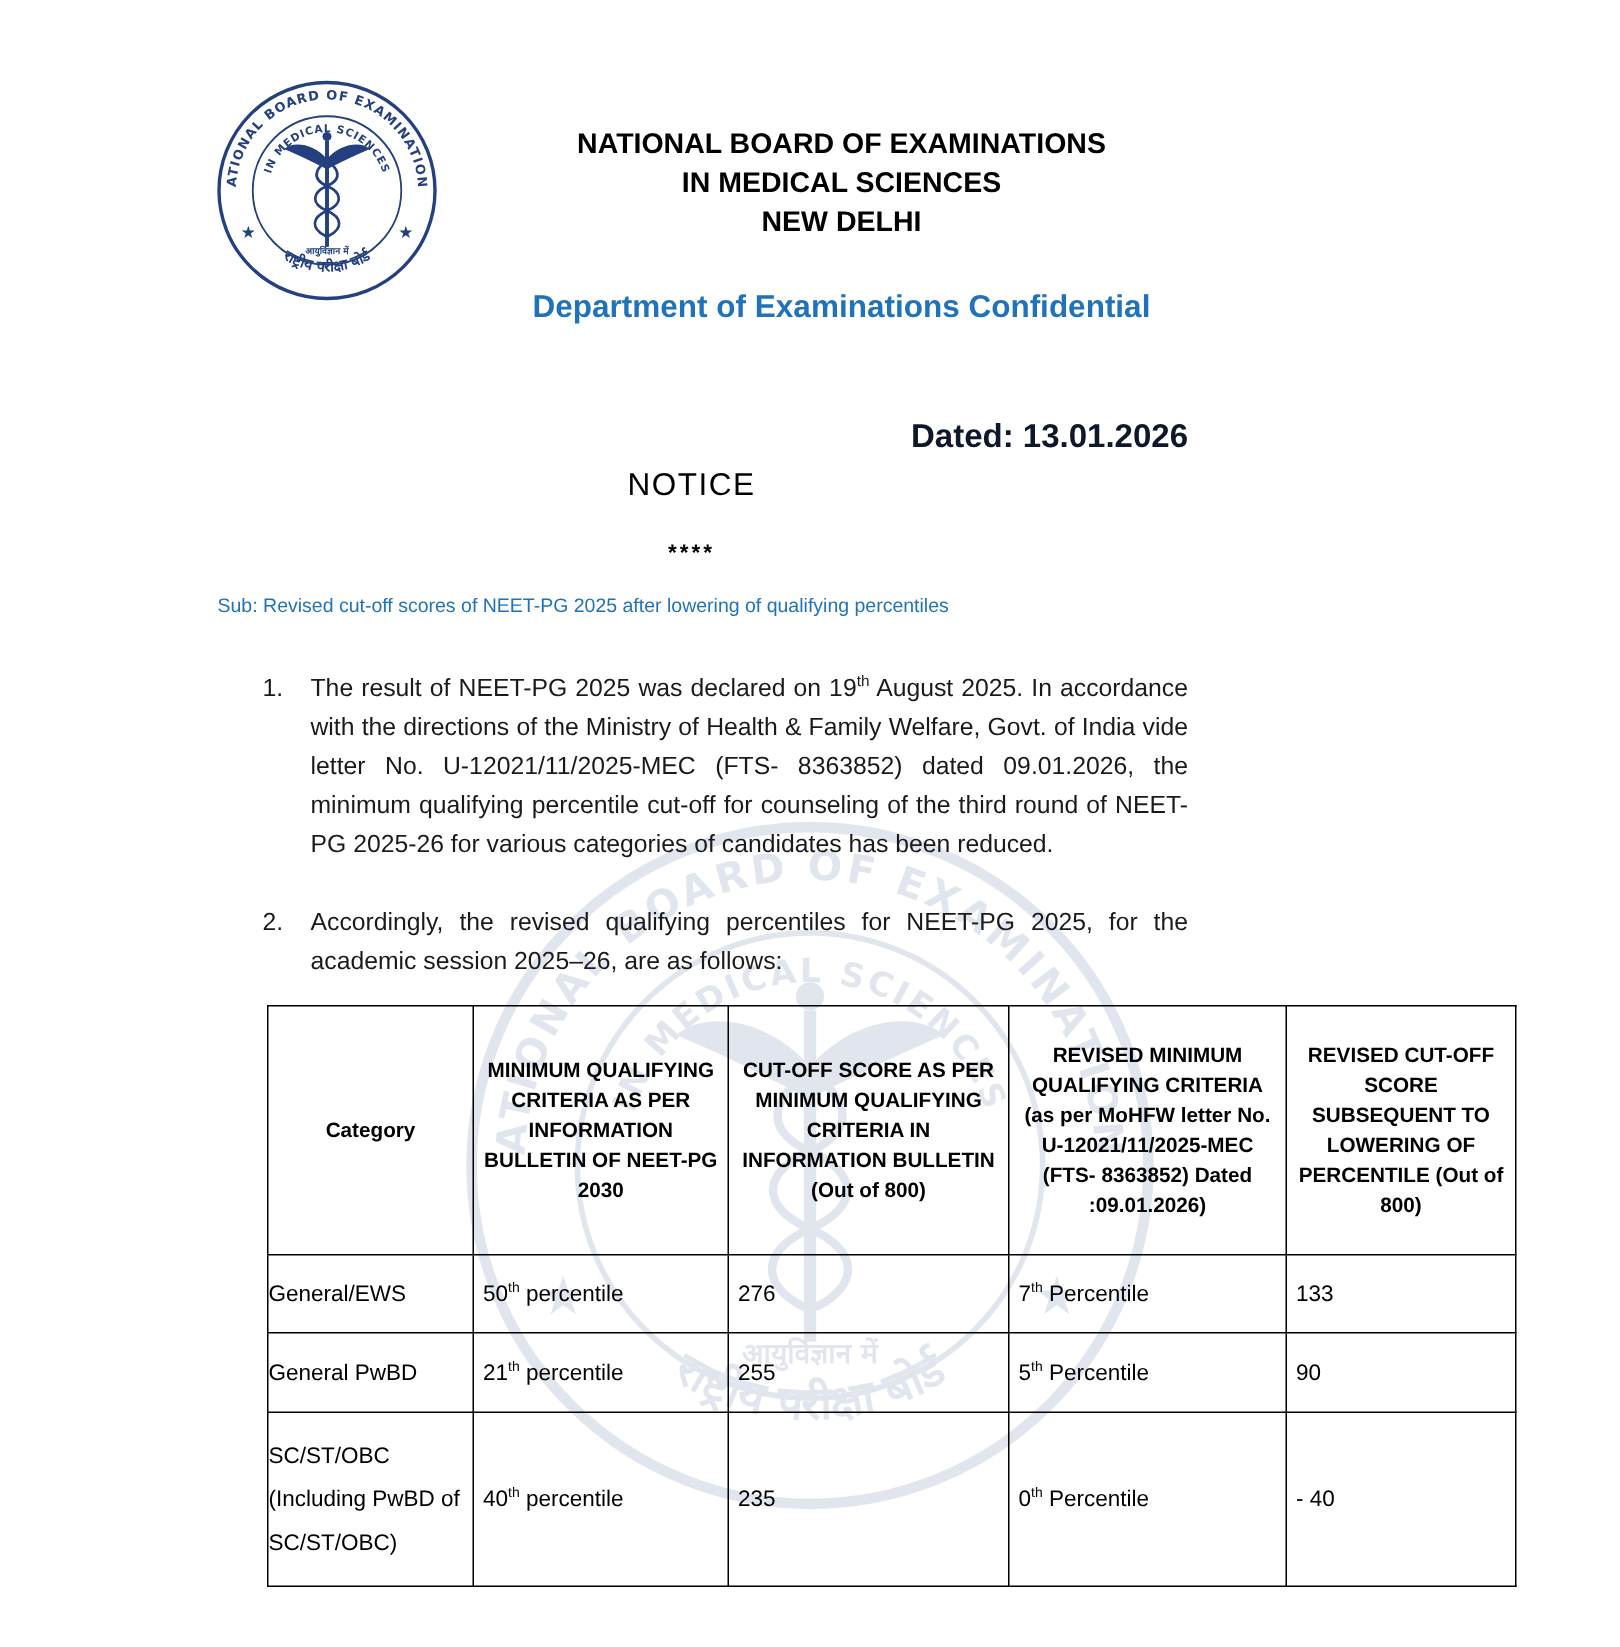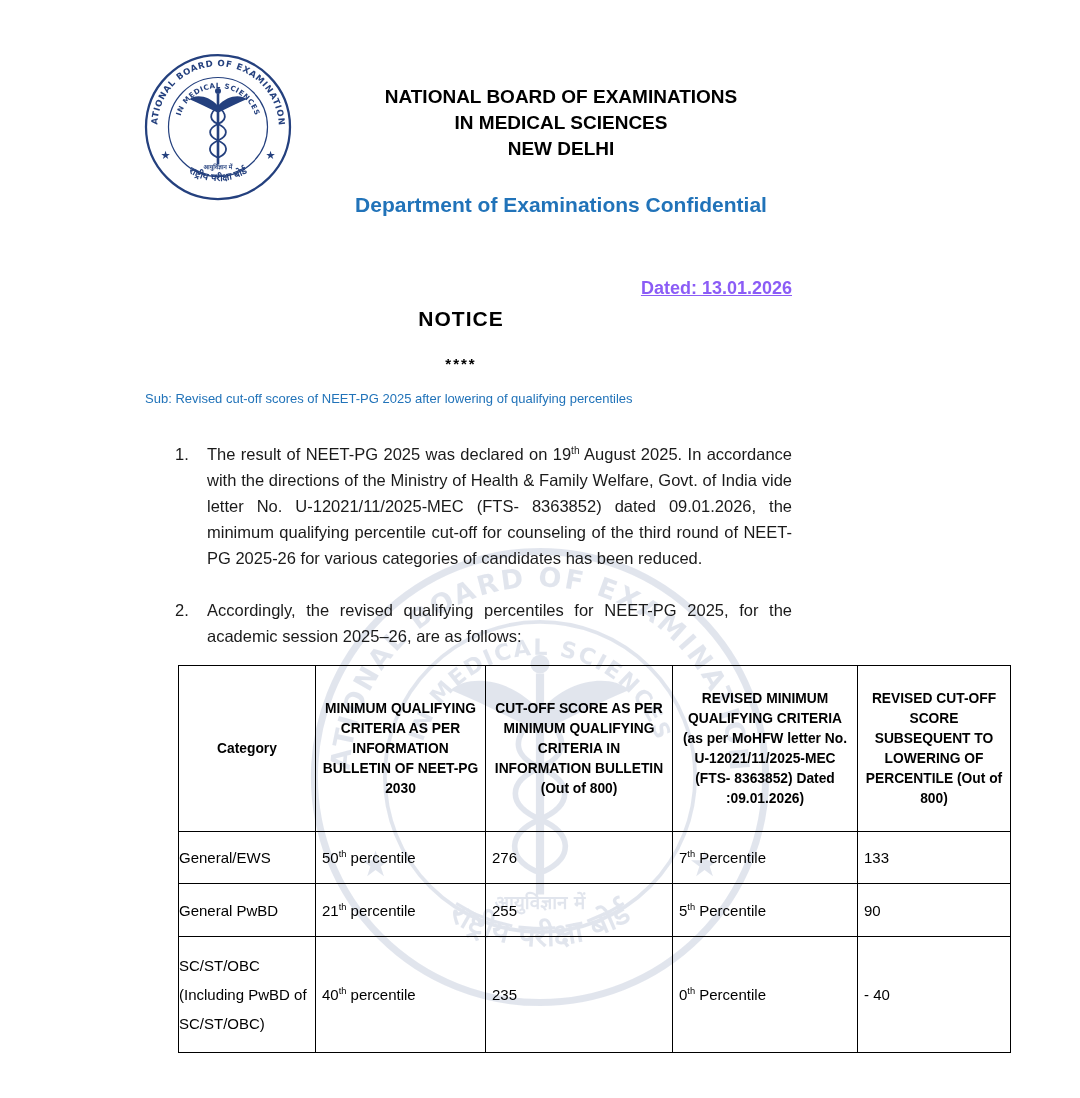--- a/index.html
+++ b/index.html
@@ -30,24 +30,24 @@
 
   
   .org-block{
     padding:84px 100px 0 300px;text-align:center;
     font-weight:bold;font-size:19px;line-height:26px;color:#000;
   }
   .dept{margin-top:30px;font-size:21px;color:var(--accent)}
 
   .dated{
     margin-top:60px;padding-right:130px;text-align:right;
-    font-weight:bold;font-size:18px;color:#8b5cf6;text-decoration:underline;
+    font-weight:bold;font-size:22px;color:#0f172a;
   }
   .notice-title{
-    margin-top:8px;text-align:center;font-weight:bold;font-size:21px;
+    margin-top:8px;text-align:center;font-weight:normal;font-size:21px;
     letter-spacing:1px;color:#000;
   }
   .stars{margin-top:24px;text-align:center;font-weight:bold;font-size:15px;letter-spacing:2px;color:#000}
 
   
   .subject{
     margin:10px 115px 0 145px;
     font-size:13px;font-weight:normal;color:var(--accent);
     text-align:justify;line-height:33px;
     padding-left:67px;text-indent:-67px;

